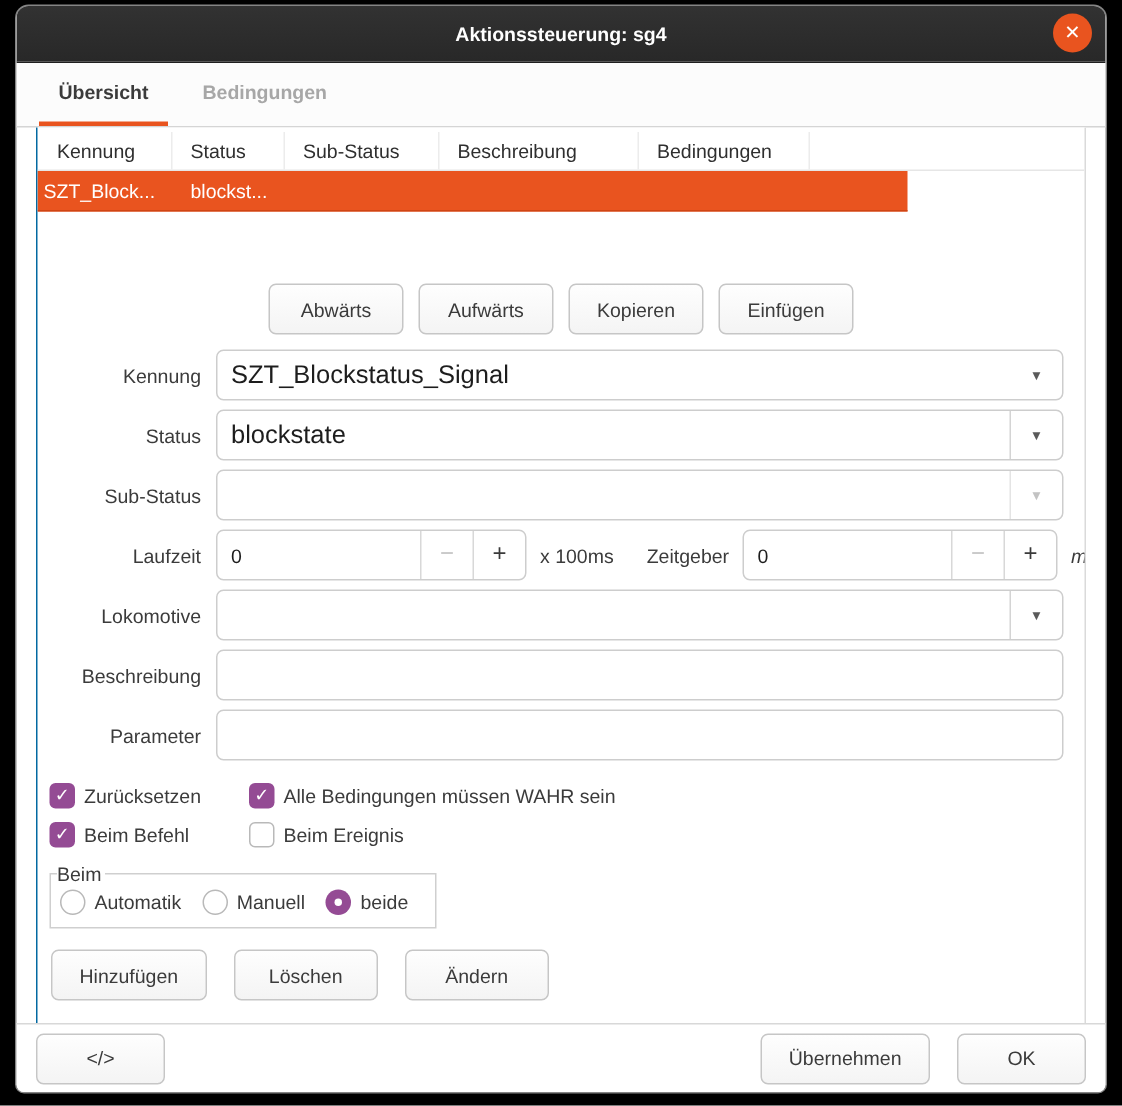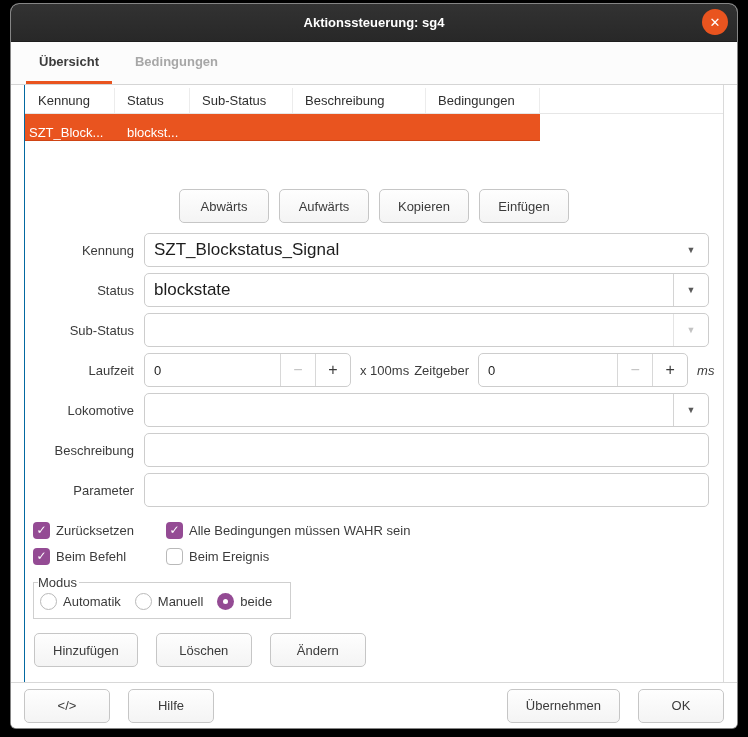--- a/index.html
+++ b/index.html
@@ -49,22 +49,22 @@
   .tree-header .hcell{
     font-size:13px;color:#2f2f2f;font-weight:500;display:flex;align-items:center;
     padding-left:12px;border-right:1px solid #ececec;box-sizing:border-box;
   }
   .hc0{width:90px;padding-left:13px!important;}
   .hc1{width:75px;}
   .hc2{width:103px;}
   .hc3{width:133px;}
   .hc4{width:114px;}
   .tree-row{
-    display:flex;height:26px;width:515px;background:#E9541F;
-    border-bottom:1px solid #cf4414;align-items:flex-end;
+    display:flex;height:26px;width:580px;background:#E9541F;
+    border-bottom:1px solid #cf4414;align-items:center;
   }
   .tree-row .rcell{font-size:13px;color:#ffffff;box-sizing:border-box;}
   .rc0{width:90px;padding-left:4px;}
   .rc1{width:75px;padding-left:12px;}
   
   .btn{
     background:linear-gradient(#fefefe,#f4f4f4);
     border:1px solid #c6c6c6;border-radius:5px;
     font-size:13px;color:#3b3b3b;
     display:inline-flex;align-items:center;justify-content:center;
@@ -218,21 +218,21 @@
 
       <div class="frow">
         <div class="flabel">Laufzeit</div>
         <div class="fctrl">
           <div class="spin" style="width:207px;">
             <span class="value">0</span>
             <span class="spin-btn dim">−</span>
             <span class="spin-btn">+</span>
           </div>
           <span class="unit" style="margin-left:9px;">x 100ms</span>
-          <span class="unit" style="margin-left:5px;">Zeitgeber</span>
+          <span class="unit" style="margin-left:22px;">Zeitgeber</span>
           <div class="spin" style="width:210px;margin-left:9px;">
             <span class="value">0</span>
             <span class="spin-btn dim">−</span>
             <span class="spin-btn">+</span>
           </div>
           <span class="unit" style="margin-left:9px;font-style:italic;">ms</span>
         </div>
       </div>
 
       <div class="frow">
@@ -287,21 +287,21 @@
           <span class="check-label">Beim Befehl</span>
         </div>
         <div class="check-item">
           <span class="checkbox unchecked"></span>
           <span class="check-label">Beim Ereignis</span>
         </div>
       </div>
     </div>
 
     <fieldset class="modus">
-      <legend>Modus</legend>
+      <legend>Beim</legend>
       <div class="radio-row">
         <div class="radio-item">
           <span class="radio off"></span>
           <span class="check-label">Automatik</span>
         </div>
         <div class="radio-item">
           <span class="radio off"></span>
           <span class="check-label">Manuell</span>
         </div>
         <div class="radio-item">
@@ -315,21 +315,20 @@
       <div class="btn">Hinzufügen</div>
       <div class="btn">Löschen</div>
       <div class="btn">Ändern</div>
     </div>
 
   </div>
 
   <div class="footer">
     <div class="footer-group">
       <div class="btn">&lt;/&gt;</div>
-      <div class="btn">Hilfe</div>
     </div>
     <div class="footer-group">
       <div class="btn">Übernehmen</div>
       <div class="btn">OK</div>
     </div>
   </div>
 
 </div>
 
 </body></html>

